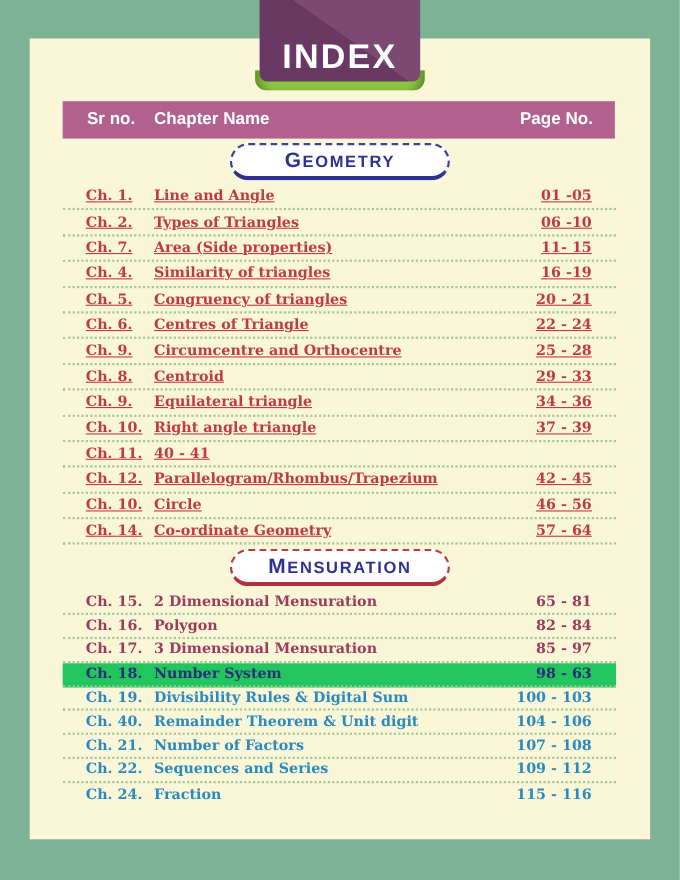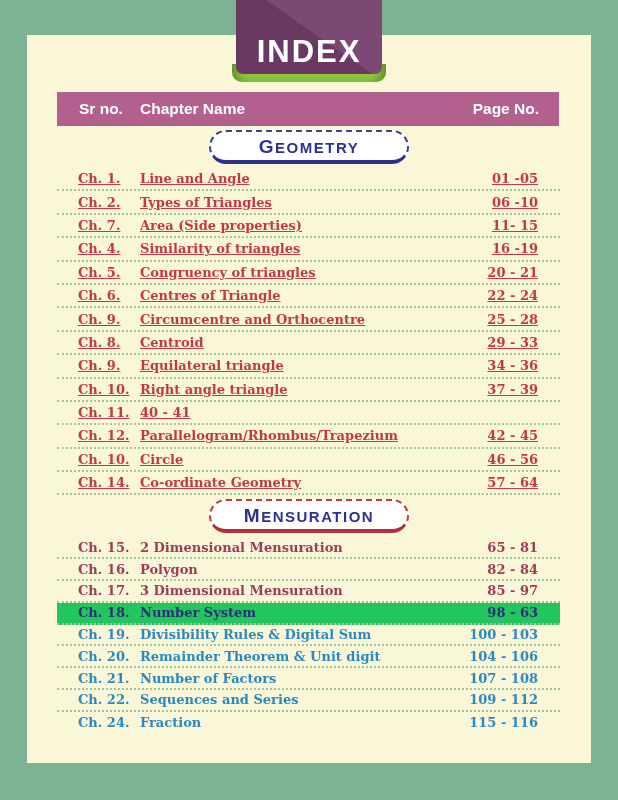--- a/index.html
+++ b/index.html
@@ -232,21 +232,21 @@
     <span class="row-pages">98 - 63</span>
   </div>
 
   <div class="row v-blue">
     <span class="row-sr">Ch. 19.</span>
     <span class="row-name">Divisibility Rules &amp; Digital Sum</span>
     <span class="row-pages">100 - 103</span>
   </div>
 
   <div class="row v-blue">
-    <span class="row-sr">Ch. 20.</span>
+    <span class="row-sr">Ch. 40.</span>
     <span class="row-name">Remainder Theorem &amp; Unit digit</span>
     <span class="row-pages">104 - 106</span>
   </div>
 
   <div class="row v-blue">
     <span class="row-sr">Ch. 21.</span>
     <span class="row-name">Number of Factors</span>
     <span class="row-pages">107 - 108</span>
   </div>
 

